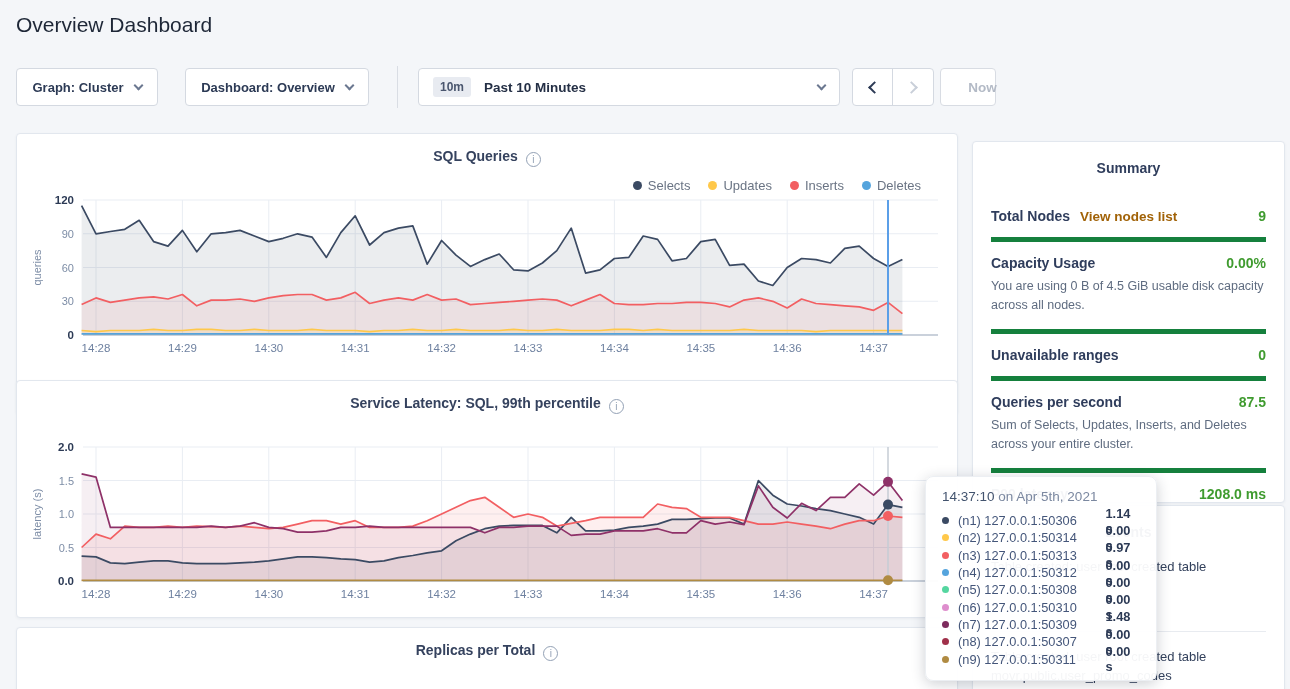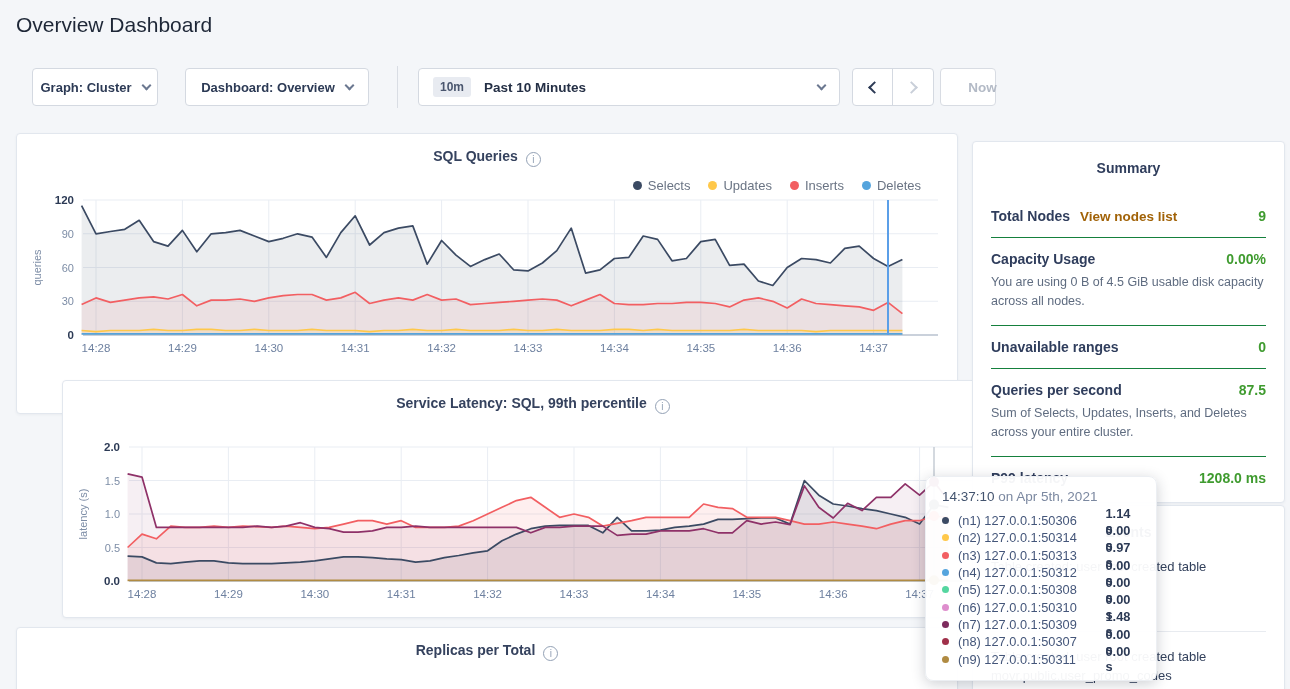--- a/index.html
+++ b/index.html
@@ -29,42 +29,42 @@
   .chev-left  { width:9px; height:9px; border-left:2.4px solid #2c3a55; border-bottom:2.4px solid #2c3a55; transform:rotate(45deg); margin-left:4px;}
   .chev-right { width:9px; height:9px; border-right:2.4px solid #c9cfd9; border-top:2.4px solid #c9cfd9; transform:rotate(45deg); margin-right:4px;}
   .now-btn { position:absolute; left:940px; top:68px; width:56px; height:38px; background:#fff;
              border:1px solid #d8dce3; border-radius:4px; font-size:13.5px; font-weight:bold;
              color:#b3bac6; display:flex; align-items:center; justify-content:center;padding-left:29px; }
 
   
   .card { position:absolute; background:#fff; border:1px solid #e2e7ee; border-radius:4px;
           box-shadow:0 1px 3px rgba(40,50,70,0.05); }
   #sql-card      { left:16px; top:133px; width:942px; height:281px; }
-  #latency-card  { left:16px; top:380px; width:942px; height:238px;margin-left:46px; }
+  #latency-card  { left:16px; top:380px; width:942px; height:238px; }
   #replicas-card { left:16px; top:627px; width:942px; height:90px; }
   #summary-card  { left:972px; top:141px; width:313px; height:362px; }
   #events-card   { left:972px; top:505px; width:313px; height:210px; }
 
   .chart-title-row { position:absolute; top:14px; left:0; width:100%; text-align:center;
                      font-size:14px; font-weight:bold; color:#35425e; }
   .info-icon { display:inline-block; width:15px; height:15px; border:1.2px solid #93a1b5; border-radius:50%;
                color:#93a1b5; font-size:10px; line-height:13px; text-align:center; font-weight:normal;
                vertical-align:-2px; margin-left:8px; cursor:pointer; }
   .legend { position:absolute; top:44px; right:36px; display:flex; gap:18px; }
   .legend-item { display:flex; align-items:center; gap:6px; font-size:13px; color:#6a7484; cursor:pointer; }
   .legend-dot { width:9px; height:9px; border-radius:50%; }
   .chart-svg { position:absolute; left:0; top:0; }
   .tick-lbl { font-size:11px; fill:#7d8da6; }
   .tick-lbl.bold { font-size:11.5px; fill:#2c3a55; font-weight:bold; }
   .x-lbl { font-size:11.5px; fill:#6e81a0; }
   .axis-lbl { font-size:11px; fill:#7d8da6; }
 
   
   .panel-head { padding:18px 0 12px; text-align:center; font-weight:bold; font-size:14px; color:#2f3d5c; }
-  .sum-section { margin:0 18px; padding:13px 0; border-top:1px solid #15803d; }
+  .sum-section { margin:0 18px; padding:13px 0; border-top:5px solid #15803d; }
   .sum-section.first { border-top:none; }
   .sum-row { display:flex; align-items:baseline; }
   .sum-label { font-size:14px; font-weight:bold; color:#2f3d5c; }
   .sum-link { font-size:13.5px; font-weight:bold; margin-left:10px; cursor:pointer; }
   .sum-value { margin-left:auto; font-size:14px; font-weight:bold; }
   .sum-desc { margin-top:6px; font-size:12.5px; color:#5f6c80; line-height:1.55; }
 
   
   .ev-item { margin:0 18px; font-size:13px; color:#33415c; line-height:1.45; }
   .ev-item.one { padding:6px 0 54px; }
@@ -82,21 +82,21 @@
   .tt-name { color:#44567a; width:152px; }
   .tt-val { font-weight:bold; color:#2c3a55; }
 </style>
 </head>
 <body>
 
 <div id="app">
 
   <div class="page-title">Overview Dashboard</div>
 
-  <div class="btn" style="left:32px; width:126px;">
+  <div class="btn" style="left:16px; width:142px;">
     <span>Graph: Cluster</span>
     <span class="chev-down"></span>
   </div>
   <div class="btn" style="left:185px; width:184px;">
     <span>Dashboard: Overview</span>
     <span class="chev-down"></span>
   </div>
   <div class="tb-divider"></div>
   <div class="time-picker">
     <span class="range-badge">10m</span>

